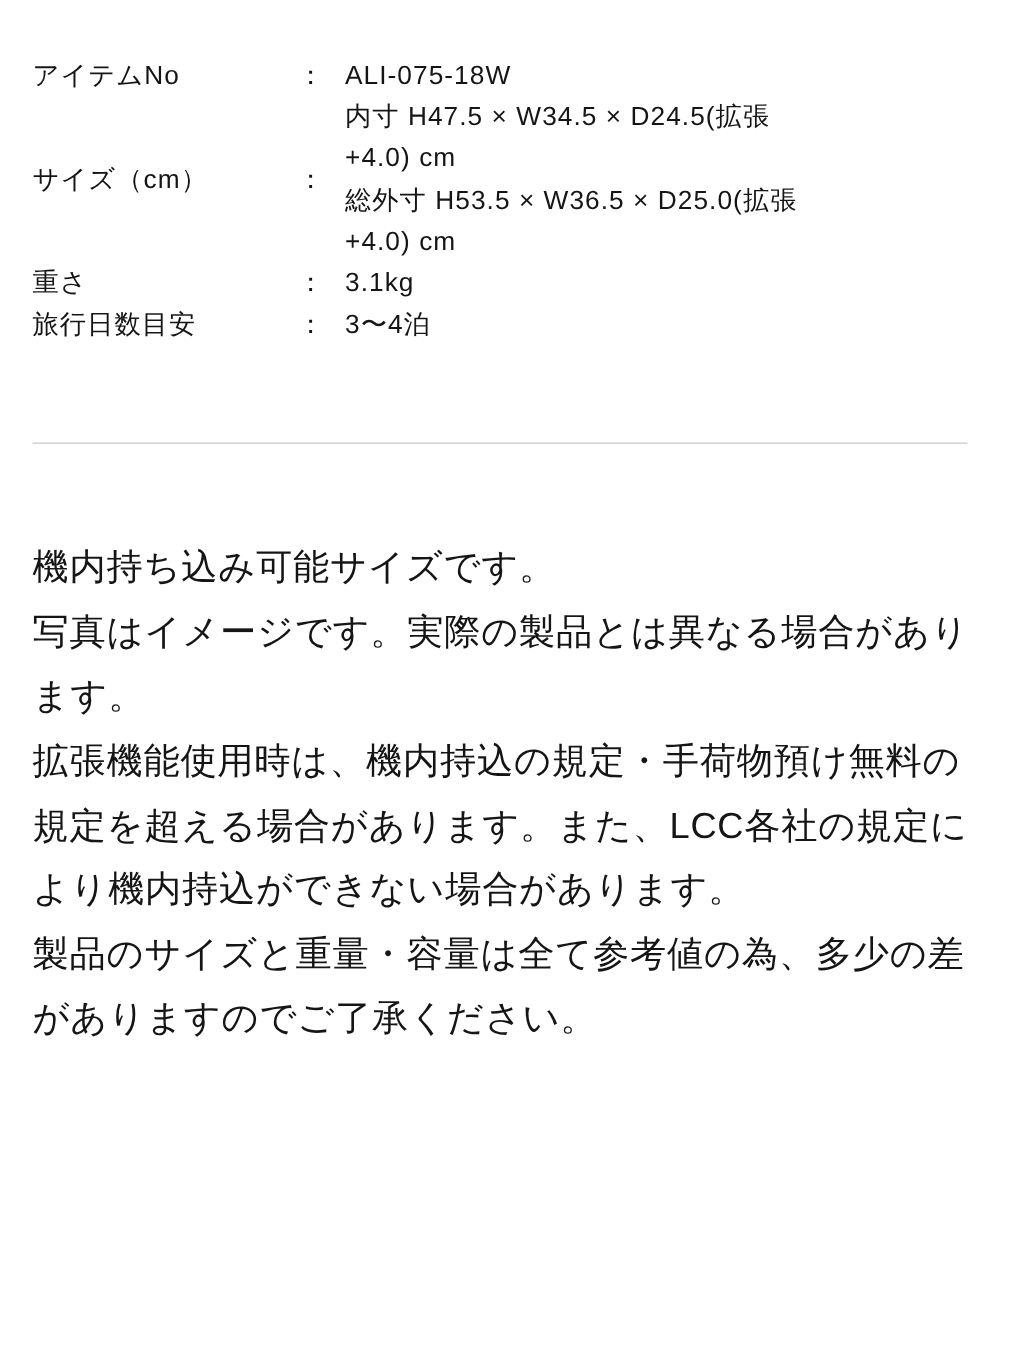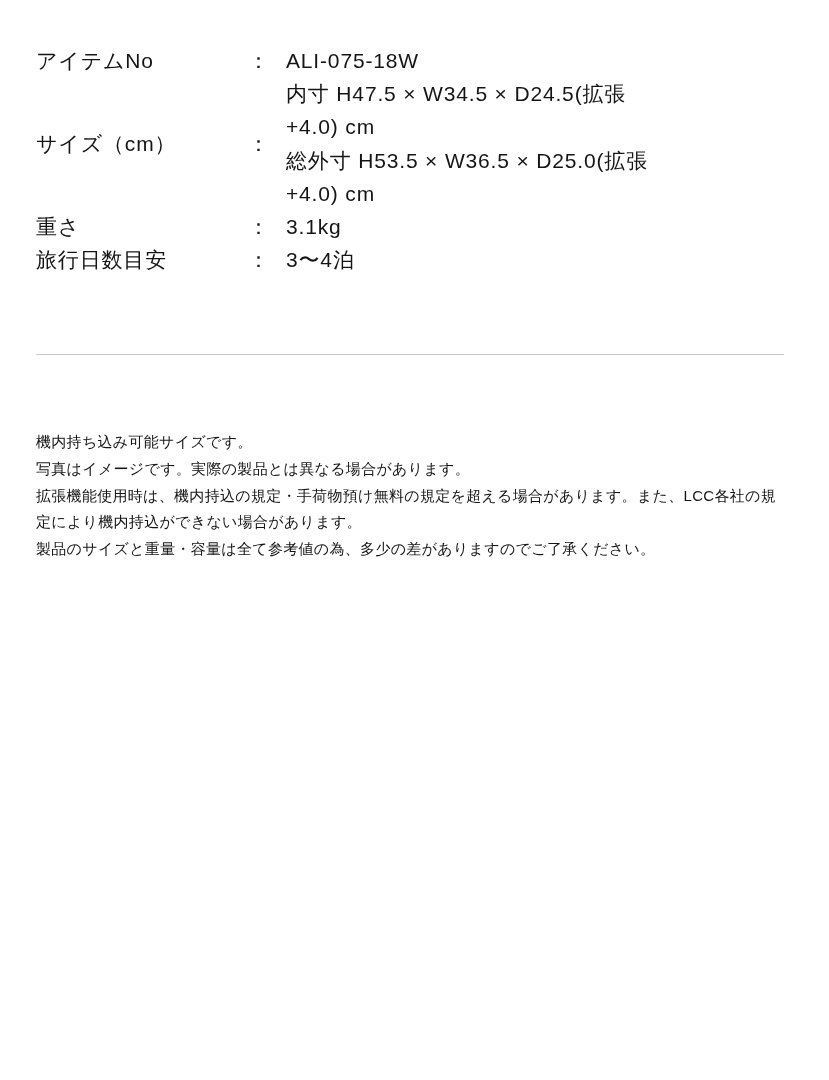--- a/index.html
+++ b/index.html
@@ -10,21 +10,21 @@
   body {
     width: 829px;
     height: 1080px;
     font-family: "Liberation Sans", "DejaVu Sans", sans-serif;
     color: #1a1a1a;
     position: relative;
     overflow: hidden;
   }
   .page {
     box-sizing: border-box;
-    padding: 44px 38px 0 36px;
+    padding: 44px 38px 0 26px;
     width: 829px;
     height: 1080px;
   }
 
   
   .spec-table {
     width: 100%;
     border-collapse: collapse;
     table-layout: fixed;
   }
@@ -57,21 +57,21 @@
   .divider {
     margin: 78px 2px 0 0;
     height: 1px;
     background: #c9c9c9;
     width: 748px;
   }
 
   
   .notes {
     margin-top: 74px;
-    font-size: 15px;
+    font-size: 29px;
     line-height: 1.78;
     letter-spacing: 0.02em;
     color: #151515;
     font-weight: 500;
   }
   .notes p {
     margin: 0;
     padding: 0;
   }
 </style>

